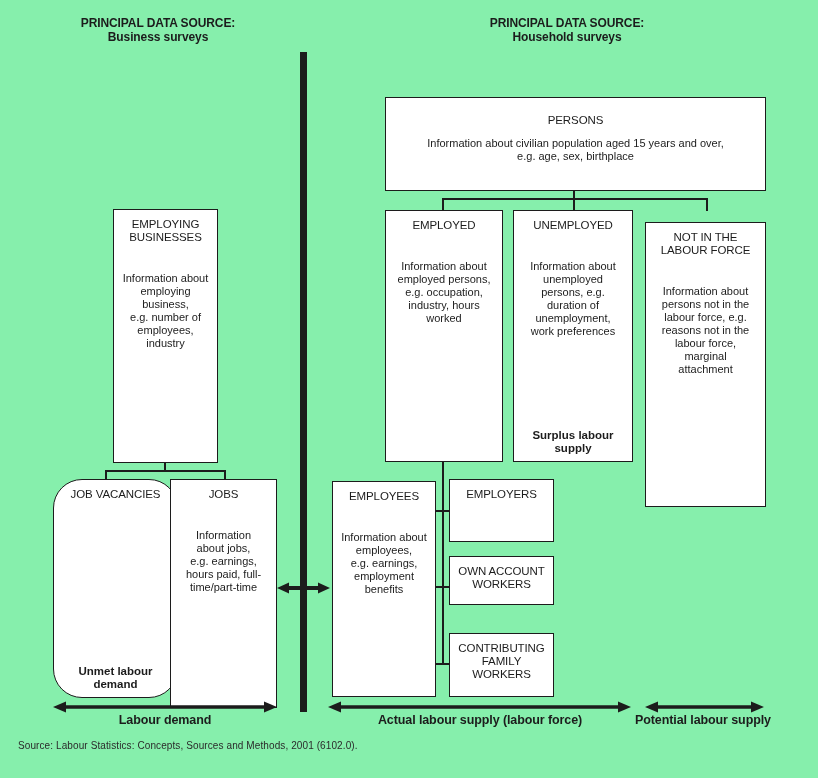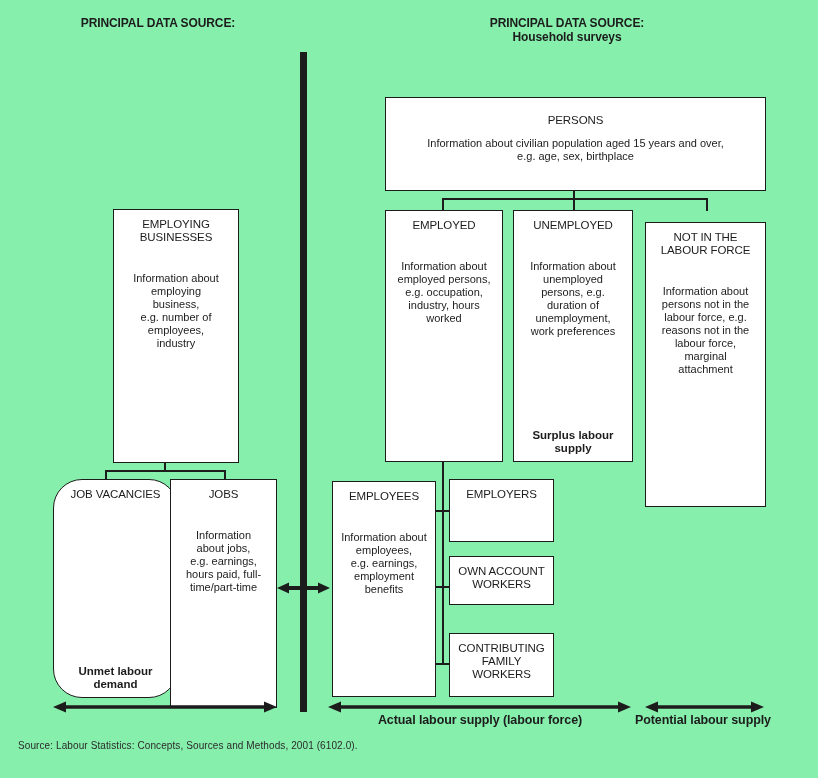--- a/index.html
+++ b/index.html
@@ -72,20 +72,21 @@
     letter-spacing: 0.1px;
   }
 </style>
 </head>
 <body>
 
 <div class="canvas">
 
   <div class="hdr" style="left:58px; top:16px; width:200px;">
     <div>PRINCIPAL DATA SOURCE:</div>
+    <div>Business surveys</div>
   </div>
   <div class="hdr" style="left:467px; top:16px; width:200px;">
     <div>PRINCIPAL DATA SOURCE:</div>
     <div>Household surveys</div>
   </div>
 
   <div class="divider" style="left:300px; top:52px; width:7px; height:660px;"></div>
 
   <div class="box" style="left:385px; top:97px; width:381px; height:94px; padding-top:16px;">
     <div class="box-title">PERSONS</div>
@@ -117,21 +118,21 @@
 LABOUR FORCE</div>
     <div class="box-body">Information about
 persons not in the
 labour force, e.g.
 reasons not in the
 labour force,
 marginal
 attachment</div>
   </div>
 
-  <div class="box" style="left:113px; top:209px; width:126px; height:254px;">
+  <div class="box" style="left:113px; top:209px; width:105px; height:254px;">
     <div class="box-title">EMPLOYING
 BUSINESSES</div>
     <div class="box-body">Information about
 employing
 business,
 e.g. number of
 employees,
 industry</div>
   </div>
 
@@ -203,18 +204,19 @@
     <polygon points="0,8 13,2.5 13,13.5" fill="#1c1c1c"></polygon>
     <polygon points="303,8 290,2.5 290,13.5" fill="#1c1c1c"></polygon>
   </svg>
 
   <svg class="arrow" style="left:645px; top:699px;" width="119" height="16">
     <line x1="10" y1="8" x2="109" y2="8" stroke="#1c1c1c" stroke-width="3.5"></line>
     <polygon points="0,8 13,2.5 13,13.5" fill="#1c1c1c"></polygon>
     <polygon points="119,8 106,2.5 106,13.5" fill="#1c1c1c"></polygon>
   </svg>
 
+  <div class="arrow-label" style="left:65px; top:713px; width:200px;">Labour demand</div>
   <div class="arrow-label" style="left:330px; top:713px; width:300px;">Actual labour supply (labour force)</div>
   <div class="arrow-label" style="left:613px; top:713px; width:180px;">Potential labour supply</div>
 
   <div class="source" style="left:18px; top:740px;">Source: Labour Statistics: Concepts, Sources and Methods, 2001 (6102.0).</div>
 
 </div>
 
 </body></html>

